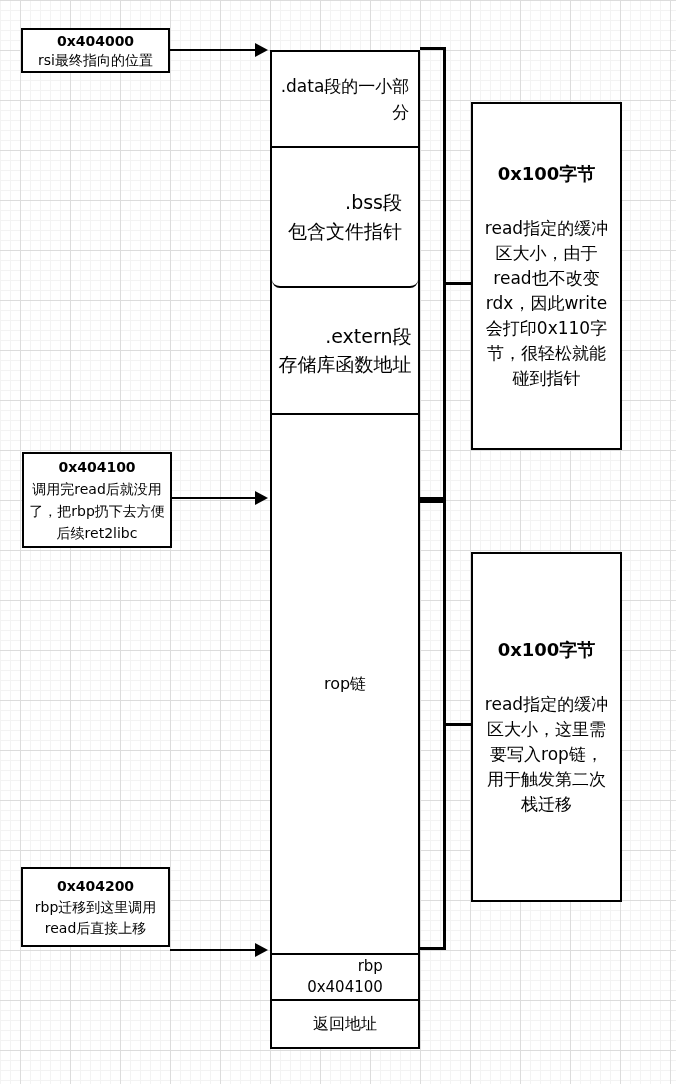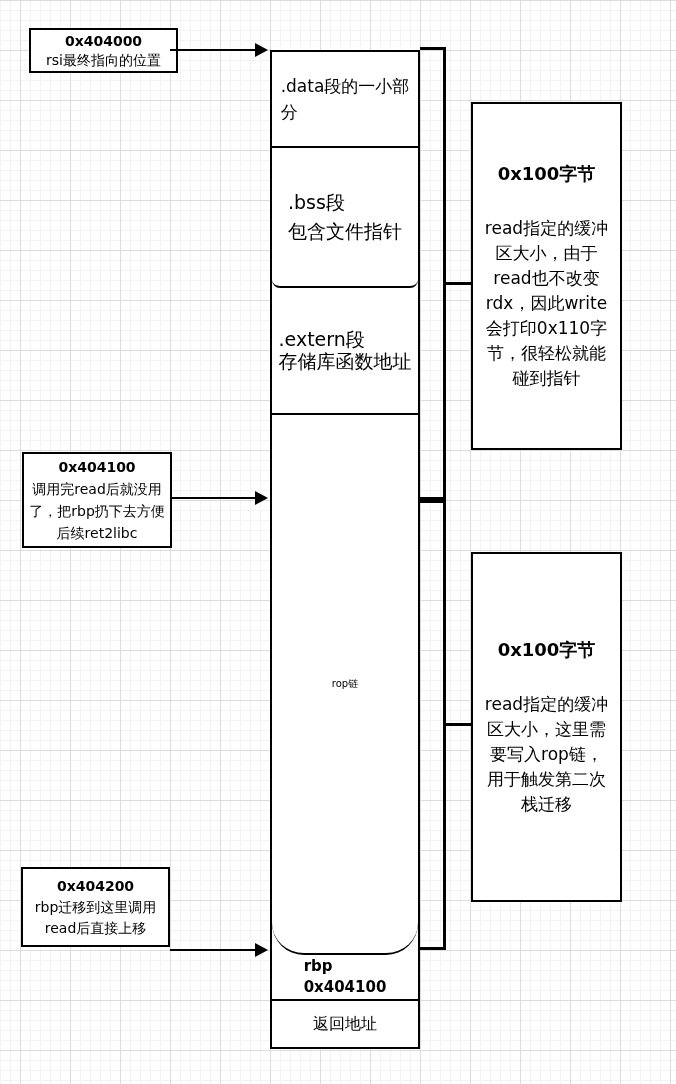--- a/index.html
+++ b/index.html
@@ -29,21 +29,21 @@
     position:absolute;box-sizing:border-box;
     background:var(--fill);border:2px solid var(--stroke);
     display:flex;flex-direction:column;justify-content:center;
     text-align:center;
   }
   .multiline{white-space:pre-line;}
 
   
   .lnote{font-size:14px;line-height:20px;}
   .lnote .t{font-weight:bold;}
-  .lnote1{left:29px;top:28px;width:149px;height:45px;line-height:19px;}
+  .lnote1{left:21px;top:28px;width:149px;height:45px;line-height:19px;}
   .lnote2{left:22px;top:452px;width:150px;height:96px;line-height:22px;}
   .lnote3{left:21px;top:867px;width:149px;height:80px;line-height:21px;}
 
   
   .arrow{position:absolute;height:14px;}
   .arrow .line{position:absolute;left:0;right:11px;top:6px;height:2px;background:var(--stroke);}
   .arrow .head{position:absolute;right:0;top:0;width:0;height:0;
     border-left:13px solid var(--stroke);
     border-top:7px solid transparent;border-bottom:7px solid transparent;}
   .arrow1{left:170px;top:43px;width:98px;}
@@ -52,28 +52,28 @@
 
   
   .column{
     position:absolute;left:270px;top:50px;width:150px;height:999px;
     box-sizing:border-box;border:2px solid var(--stroke);
     background:var(--fill);display:flex;flex-direction:column;
   }
   .seg{
     box-sizing:border-box;border-bottom:2px solid var(--stroke);
     display:flex;align-items:center;justify-content:center;
-    text-align:left;white-space:pre-line;
+    text-align:right;white-space:pre-line;
   }
   .seg-data   {height:101px;font-size:17px;line-height:26px;}
   .seg-bss    {height:147px;font-size:19px;line-height:29px;border-radius:8px;}
-  .seg-extern {height:134px;font-size:19px;line-height:22px;}
+  .seg-extern {height:134px;font-size:19px;line-height:28px;}
   .seg-blank  {height:44px; font-size:19px;line-height:22px;}
-  .seg-rop    {height:568px;font-size:10px;line-height:18px;border-radius:32px;}
-  .seg-rbp    {height:49px; font-size:15px;line-height:21px;font-weight:bold;}
+  .seg-rop    {height:568px;font-size:16px;line-height:18px;}
+  .seg-rbp    {height:49px; font-size:15px;line-height:21px;}
   .seg-ret    {height:48px; font-size:16px;line-height:20px;border-bottom:none;}
 
   
   .bracket{
     position:absolute;box-sizing:border-box;left:420px;width:26px;
     border-top:3px solid var(--stroke);
     border-right:3px solid var(--stroke);
     border-bottom:3px solid var(--stroke);
   }
   .bracket1{top:47px;height:453px;}

